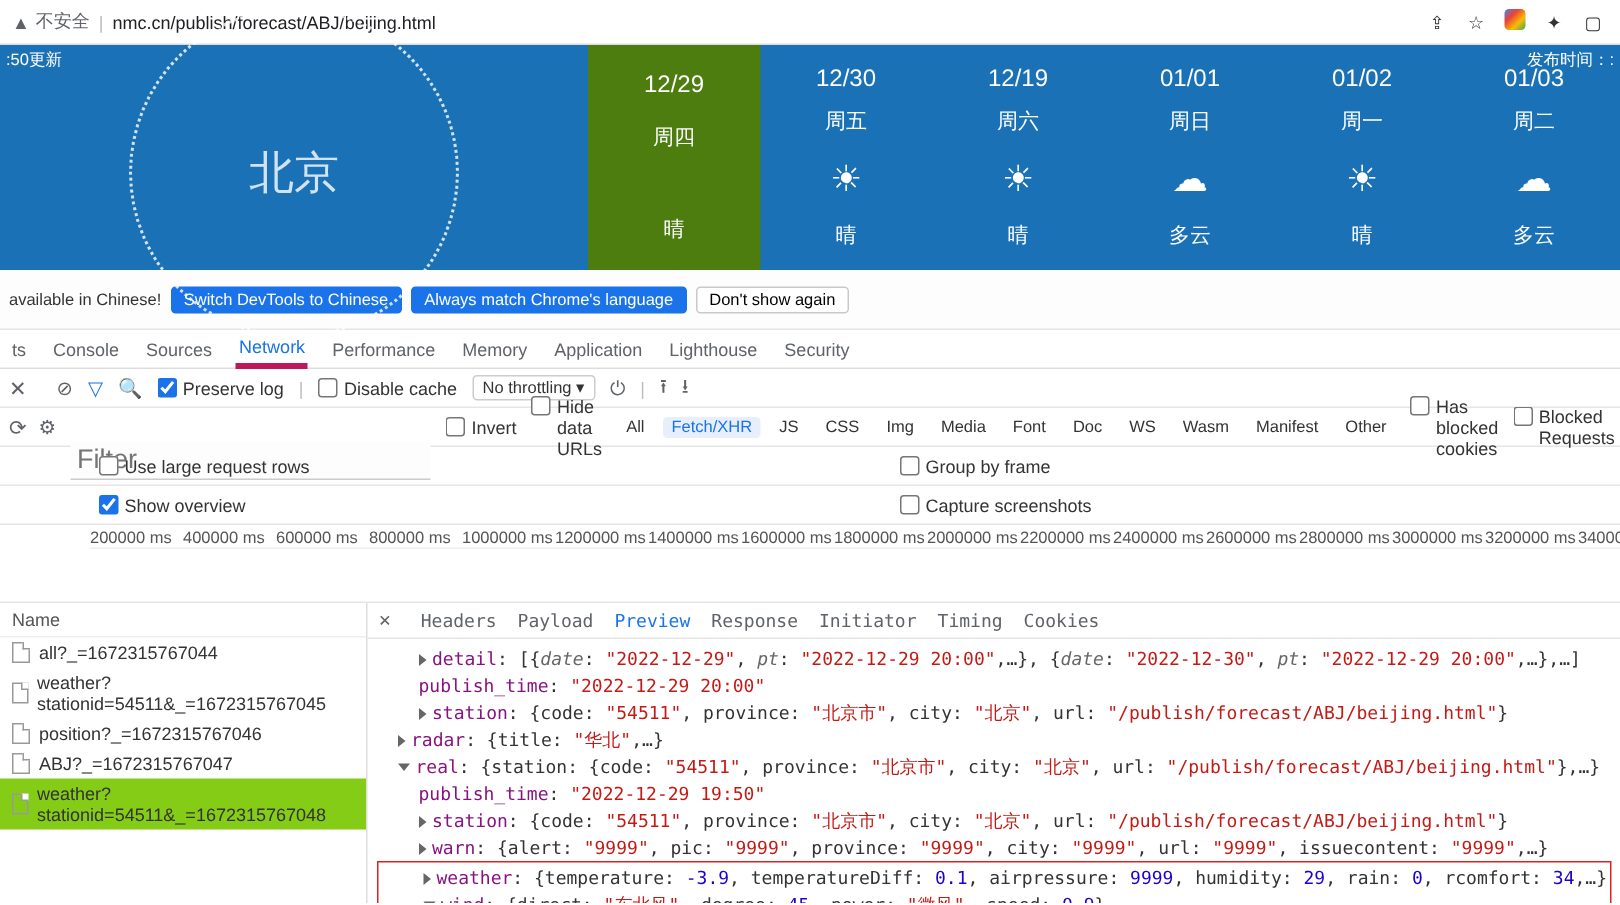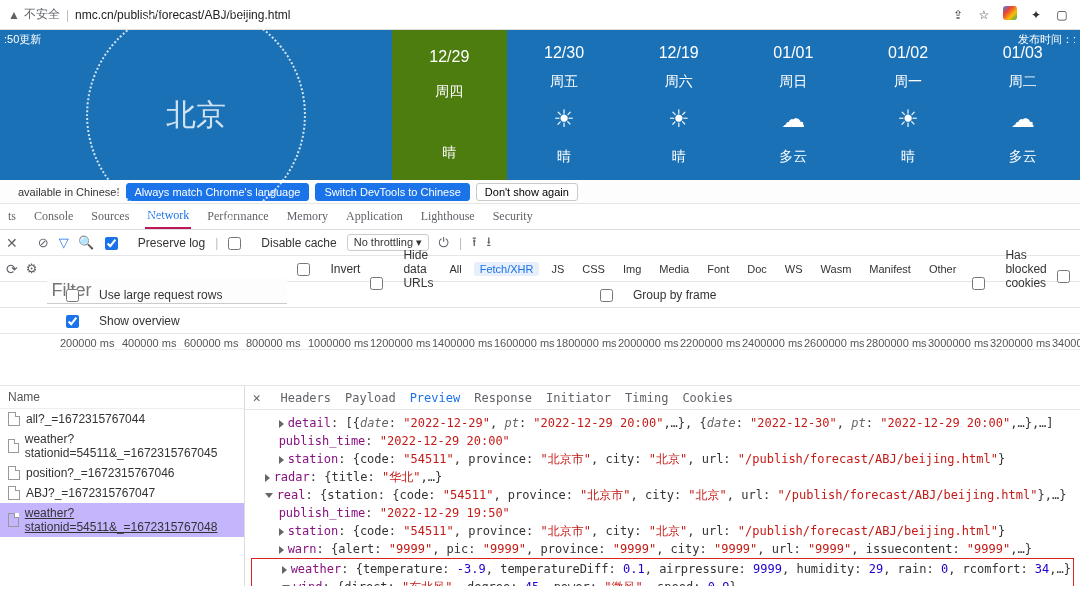--- a/index.html
+++ b/index.html
@@ -17,53 +17,53 @@
   .city-panel { width:392px; display:flex; align-items:center; justify-content:center; color:#fff; position:relative; }
   .city-circle { width:220px; height:220px; border:2px dotted #fff; border-radius:50%; display:flex; align-items:center; justify-content:center; position:relative; top:10px; opacity:.8;}
   .city-name  { font-size:30px; font-weight:300;text-align:right; }
   .forecast-row { display:flex; flex:1; }
   .day { flex:1; display:flex; flex-direction:column; align-items:center; justify-content:space-around; padding:10px 0; color:#fff; }
   .day.active { background:#4d7c0f; }
   .day-date { font-size:16px; }
   .day-dow  { font-size:14px; margin-top:2px; }
   .wicon { font-size:24px; margin-top:6px; }
   .wdesc { font-size:14px; margin-top:6px; }
-  .info-bar { display:flex; align-items:center; gap:6px; height:24px; padding:2px 18px; background:#fdfdfd; border-bottom:1px solid #e5e5e5; }
+  .info-bar { display:flex; align-items:center; gap:6px; height:40px; padding:2px 6px; background:#fdfdfd; border-bottom:1px solid #e5e5e5; }
   .btn { border:1px solid #c9c9c9; border-radius:3px; padding:2px 8px; font-size:11px; background:#fff; cursor:pointer; }
   .btn-blue { background:#1a73e8; color:#fff; border-color:#1a73e8; }
   .plain-text { font-size:11px; color:#333; }
   .dev-tabs { display:flex; align-items:center; height:26px; border-bottom:1px solid #ddd; padding:0 6px; gap:14px; }
-  .dev-tab { font-size:12px; color:#5f6368; padding:4px 2px; cursor:pointer;font-family:Liberation Serif, serif; }
-  .dev-tab.active { color:#1a73e8; border-bottom:2px solid #be185d; }
+  .dev-tab { font-size:12px; color:#5f6368; padding:4px 2px; cursor:pointer; }
+  .dev-tab.active { color:#1a73e8; border-bottom:4px solid #be185d; }
   .net-toolbar { display:flex; align-items:center; height:26px; border-bottom:1px solid #e5e5e5; padding:0 6px; gap:10px; font-size:12px; }
   .close-x { color:#5f6368; font-size:14px; cursor:pointer; }
   .rec-dot { width:10px; height:10px; background:#d93025; border-radius:50%; }
   .tb-icon { color:#5f6368; font-size:13px; }
   .tb-icon.filter-blue { color:#1a73e8; }
-  .cb-row { display:flex; align-items:flex-end; gap:20px; }
+  .cb-row { display:flex; align-items:flex-start; gap:4px; }
   .sel-box { border:1px solid #ccc; border-radius:3px; padding:1px 6px; background:#fff; font-size:11px; color:#333; }
   .filter-bar { display:flex; align-items:center; height:26px; border-bottom:1px solid #e5e5e5; padding:0 6px; gap:10px; font-size:12px; }
   .left-icons { display:flex; align-items:center; gap:8px; width:50px; }
   .reload { font-size:14px; color:#5f6368; }
   .gear { font-size:13px; color:#5f6368; }
   .filter-input { flex:0 0 140px; border:none; border-bottom:1px solid #ccc; padding:2px 4px; font-size:18px; background:#fdfdfd;margin-top:45px; }
   .type-pills { display:flex; gap:6px; }
   .pill { padding:1px 6px; border-radius:3px; font-size:11px; cursor:pointer; color:#333; }
   .pill.active { background:#e7effd; color:#1a73e8; }
   .opts-bar { display:flex; height:26px; border-bottom:1px solid #e5e5e5; padding:0 6px; font-size:12px; }
   .opts-col { flex:1; display:flex; align-items:center; gap:6px; padding-left:60px; }
   .timeline { border-bottom:1px solid #e5e5e5; }
   .time-header { display:flex; font-size:11px; color:#555; padding:3px 0 0 60px; gap:4px; white-space:nowrap; overflow:hidden; }
   .time-header span { width:58px; flex-shrink:0; }
   .time-body { height:36px; margin-left:60px; background:linear-gradient(to right, transparent 0, transparent 1px) ; border-top:1px solid #eee; position:relative;}
   .splitter { display:flex; height:200px; }
   .req-list { width:340px; border-right:1px solid #ddd; display:flex; flex-direction:column; }
   .list-header { padding:4px 8px; font-size:12px; color:#555; border-bottom:1px solid #eee; }
   .req-row { display:flex; align-items:center; gap:6px; padding:3px 8px; font-size:12px; cursor:pointer; }
-  .req-row.sel { background:#c4b5fd;text-decoration:underline; }
+  .req-row.sel { background:#84cc16; }
   .doc-ico { width:12px; height:14px; border:1px solid #999; position:relative; }
   .doc-ico:before { content:""; position:absolute; right:-1px; top:-1px; width:4px; height:4px; background:#fff; border-left:1px solid #999; border-bottom:1px solid #999; }
   .resp-area { flex:1; display:flex; flex-direction:column; font-family: Menlo, Consolas, monospace; font-size:12px; }
   .resp-tabs { display:flex; gap:14px; padding:4px 8px; border-bottom:1px solid #e5e5e5; align-items:center; }
   .resp-close { color:#5f6368; font-size:13px; cursor:pointer; margin-right:6px; }
   .resp-tab { color:#5f6368; cursor:pointer; }
   .resp-tab.active { color:#1a73e8; }
   .json-body { flex:1; overflow:auto; padding:4px 6px; line-height:1.5; }
   .jl { white-space:nowrap; }
   .i1{padding-left:14px}.i2{padding-left:28px}
@@ -138,22 +138,22 @@
         <div class="day-date">01/03</div>
   <div class="day-dow">周二</div>
   <div class="wicon">☁</div>
   <div class="wdesc">多云</div>
       </div>
     </div>
 </div>
 
 <div class="info-bar">
   <span class="plain-text">available in Chinese!</span>
+  <button class="btn btn-blue">Switch DevTools to Chinese</button>
   <button class="btn btn-blue">Always match Chrome's language</button>
-  <button class="btn btn-blue">Switch DevTools to Chinese</button>
   <button class="btn">Don't show again</button>
 </div>
 
 <div class="dev-tabs" id="dev-tabs">
     <div class="dev-tab">ts</div>
     <div class="dev-tab">Console</div>
     <div class="dev-tab">Sources</div>
     <div class="dev-tab active">Network</div>
     <div class="dev-tab">Performance</div>
     <div class="dev-tab">Memory</div>
@@ -238,20 +238,26 @@
         <input type="checkbox" class="check" style="">
         <span>Group by frame</span>
       </label>
     </div>
 </div>
 <div class="opts-bar">
   <div class="opts-col">
       <label class="cb-row">
         <input type="checkbox" class="check" checked="" style="">
         <span>Show overview</span>
+      </label>
+    </div>
+  <div class="opts-col">
+      <label class="cb-row">
+        <input type="checkbox" class="check" style="">
+        <span>Capture screenshots</span>
       </label>
     </div>
 </div>
 
 <div class="timeline">
   <div class="time-header" id="time-header">
       <span>200000 ms</span>
       <span>400000 ms</span>
       <span>600000 ms</span>
       <span>800000 ms</span>

